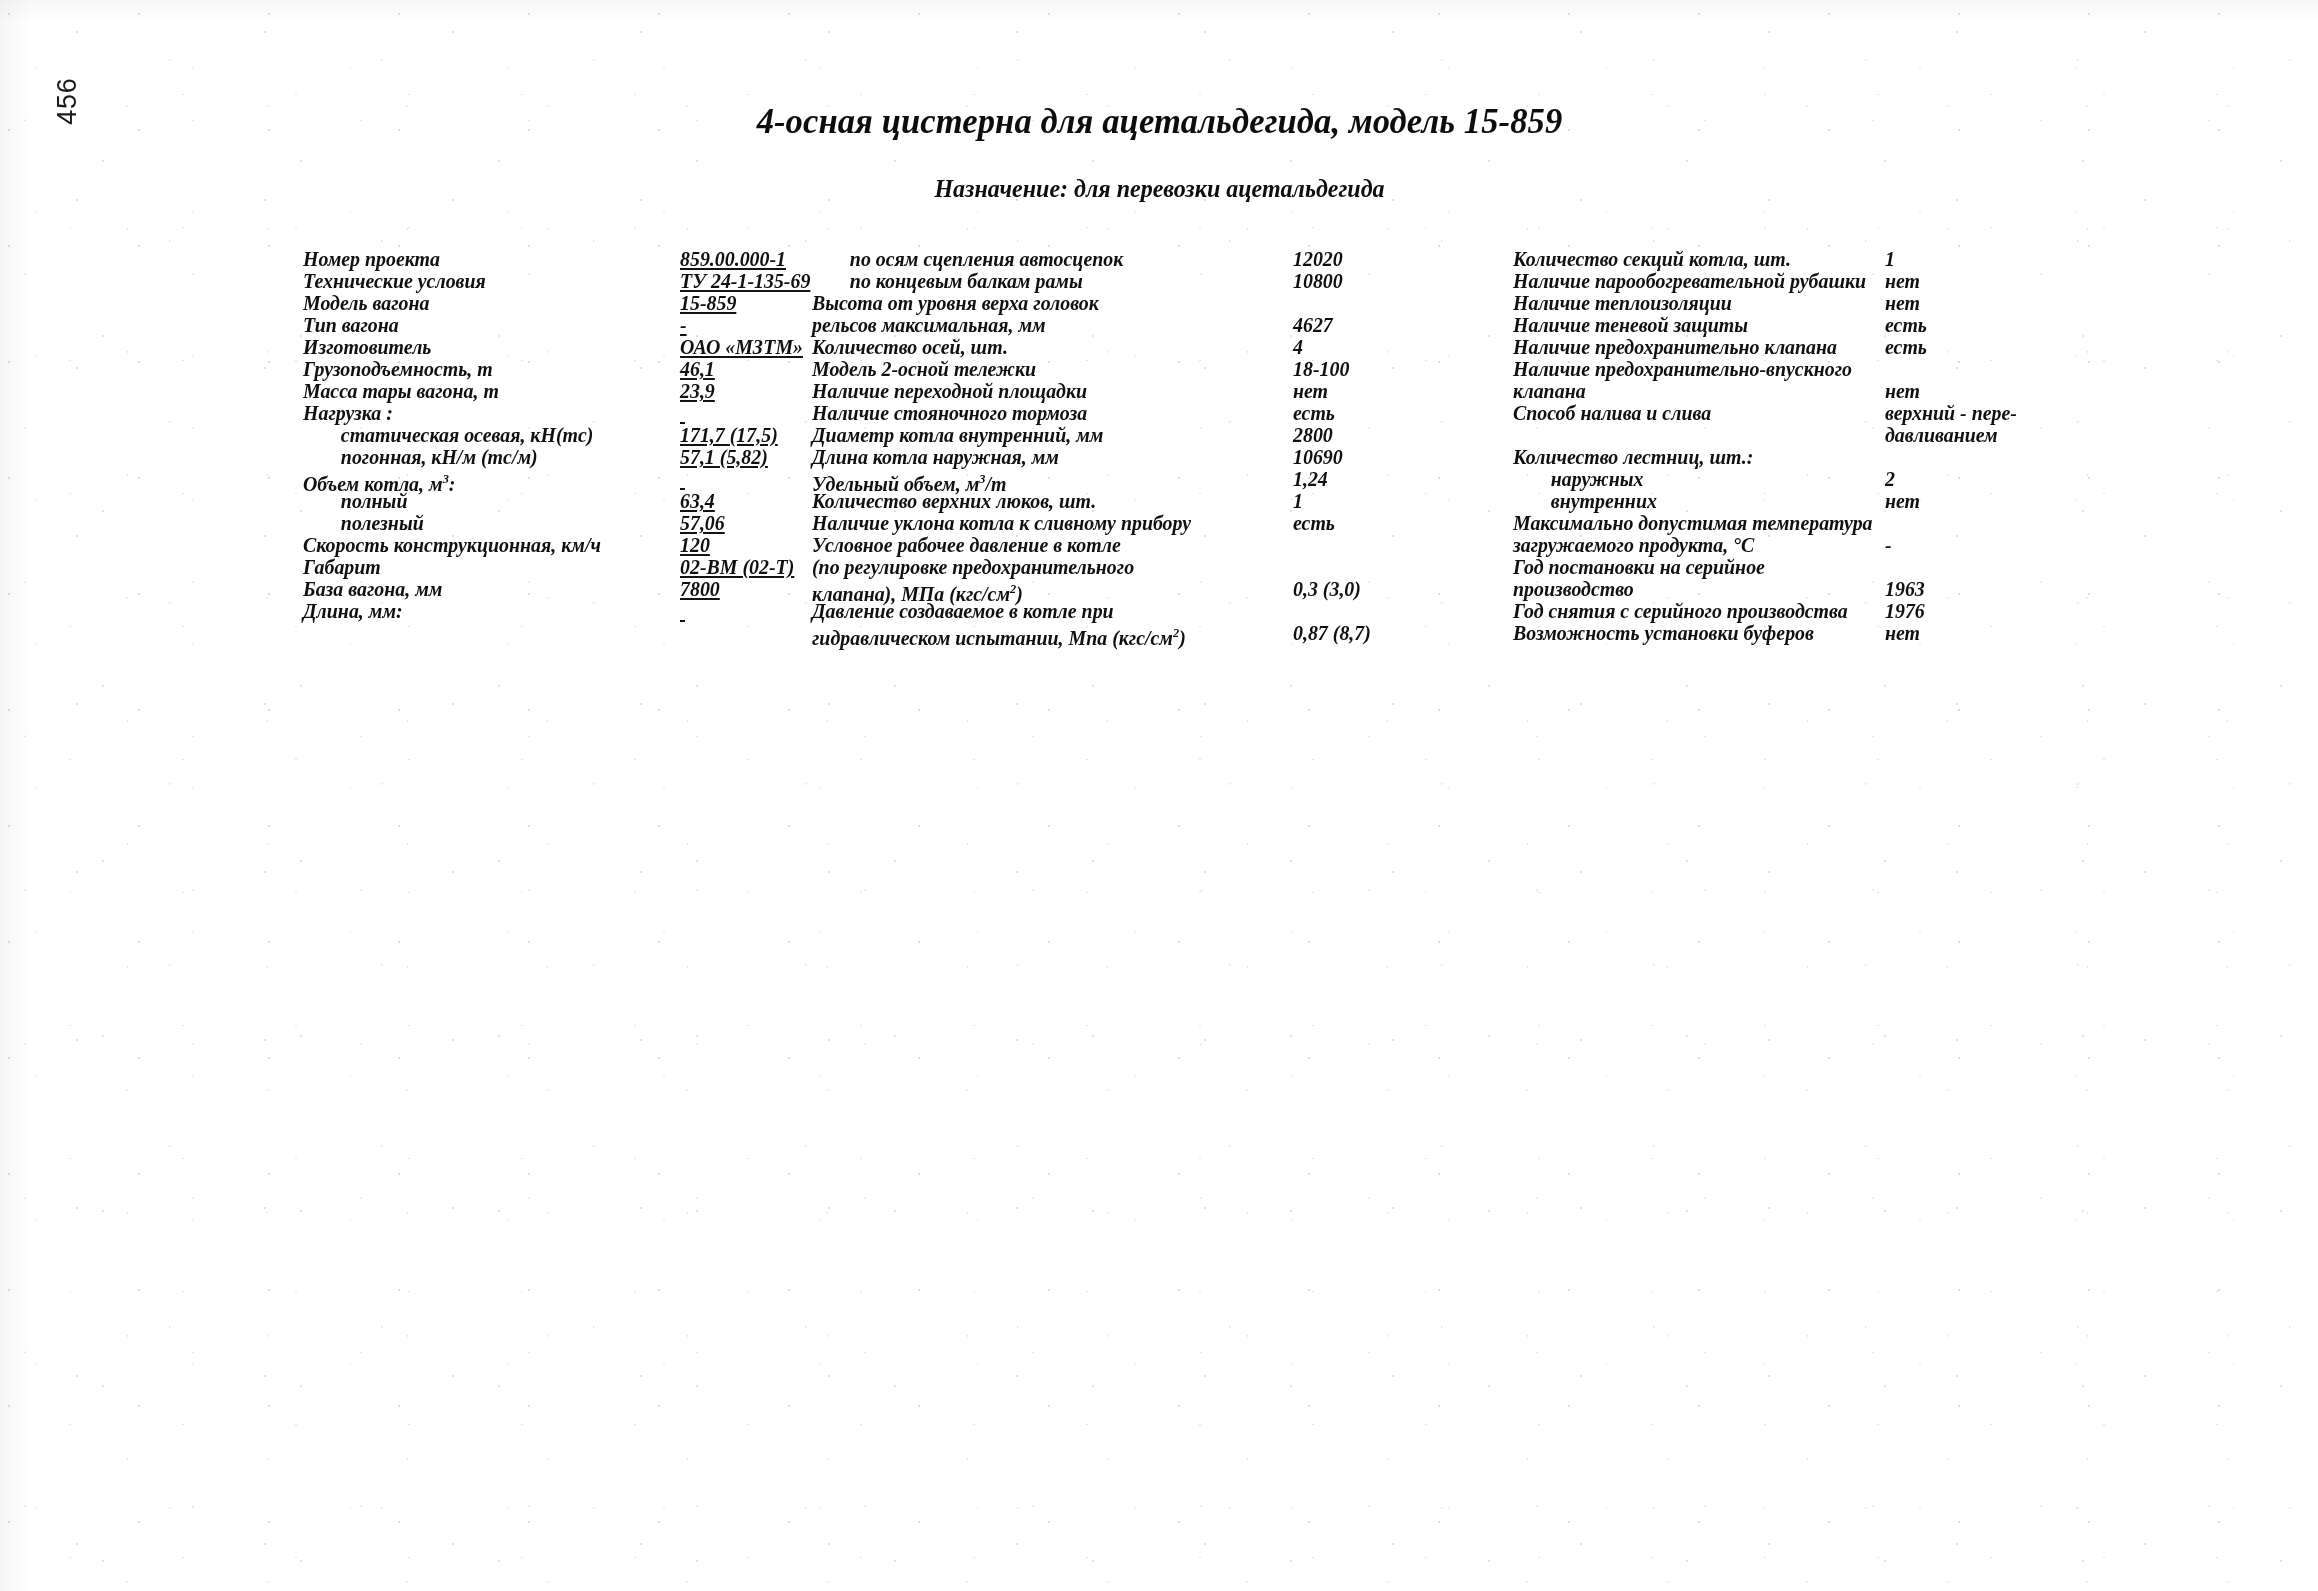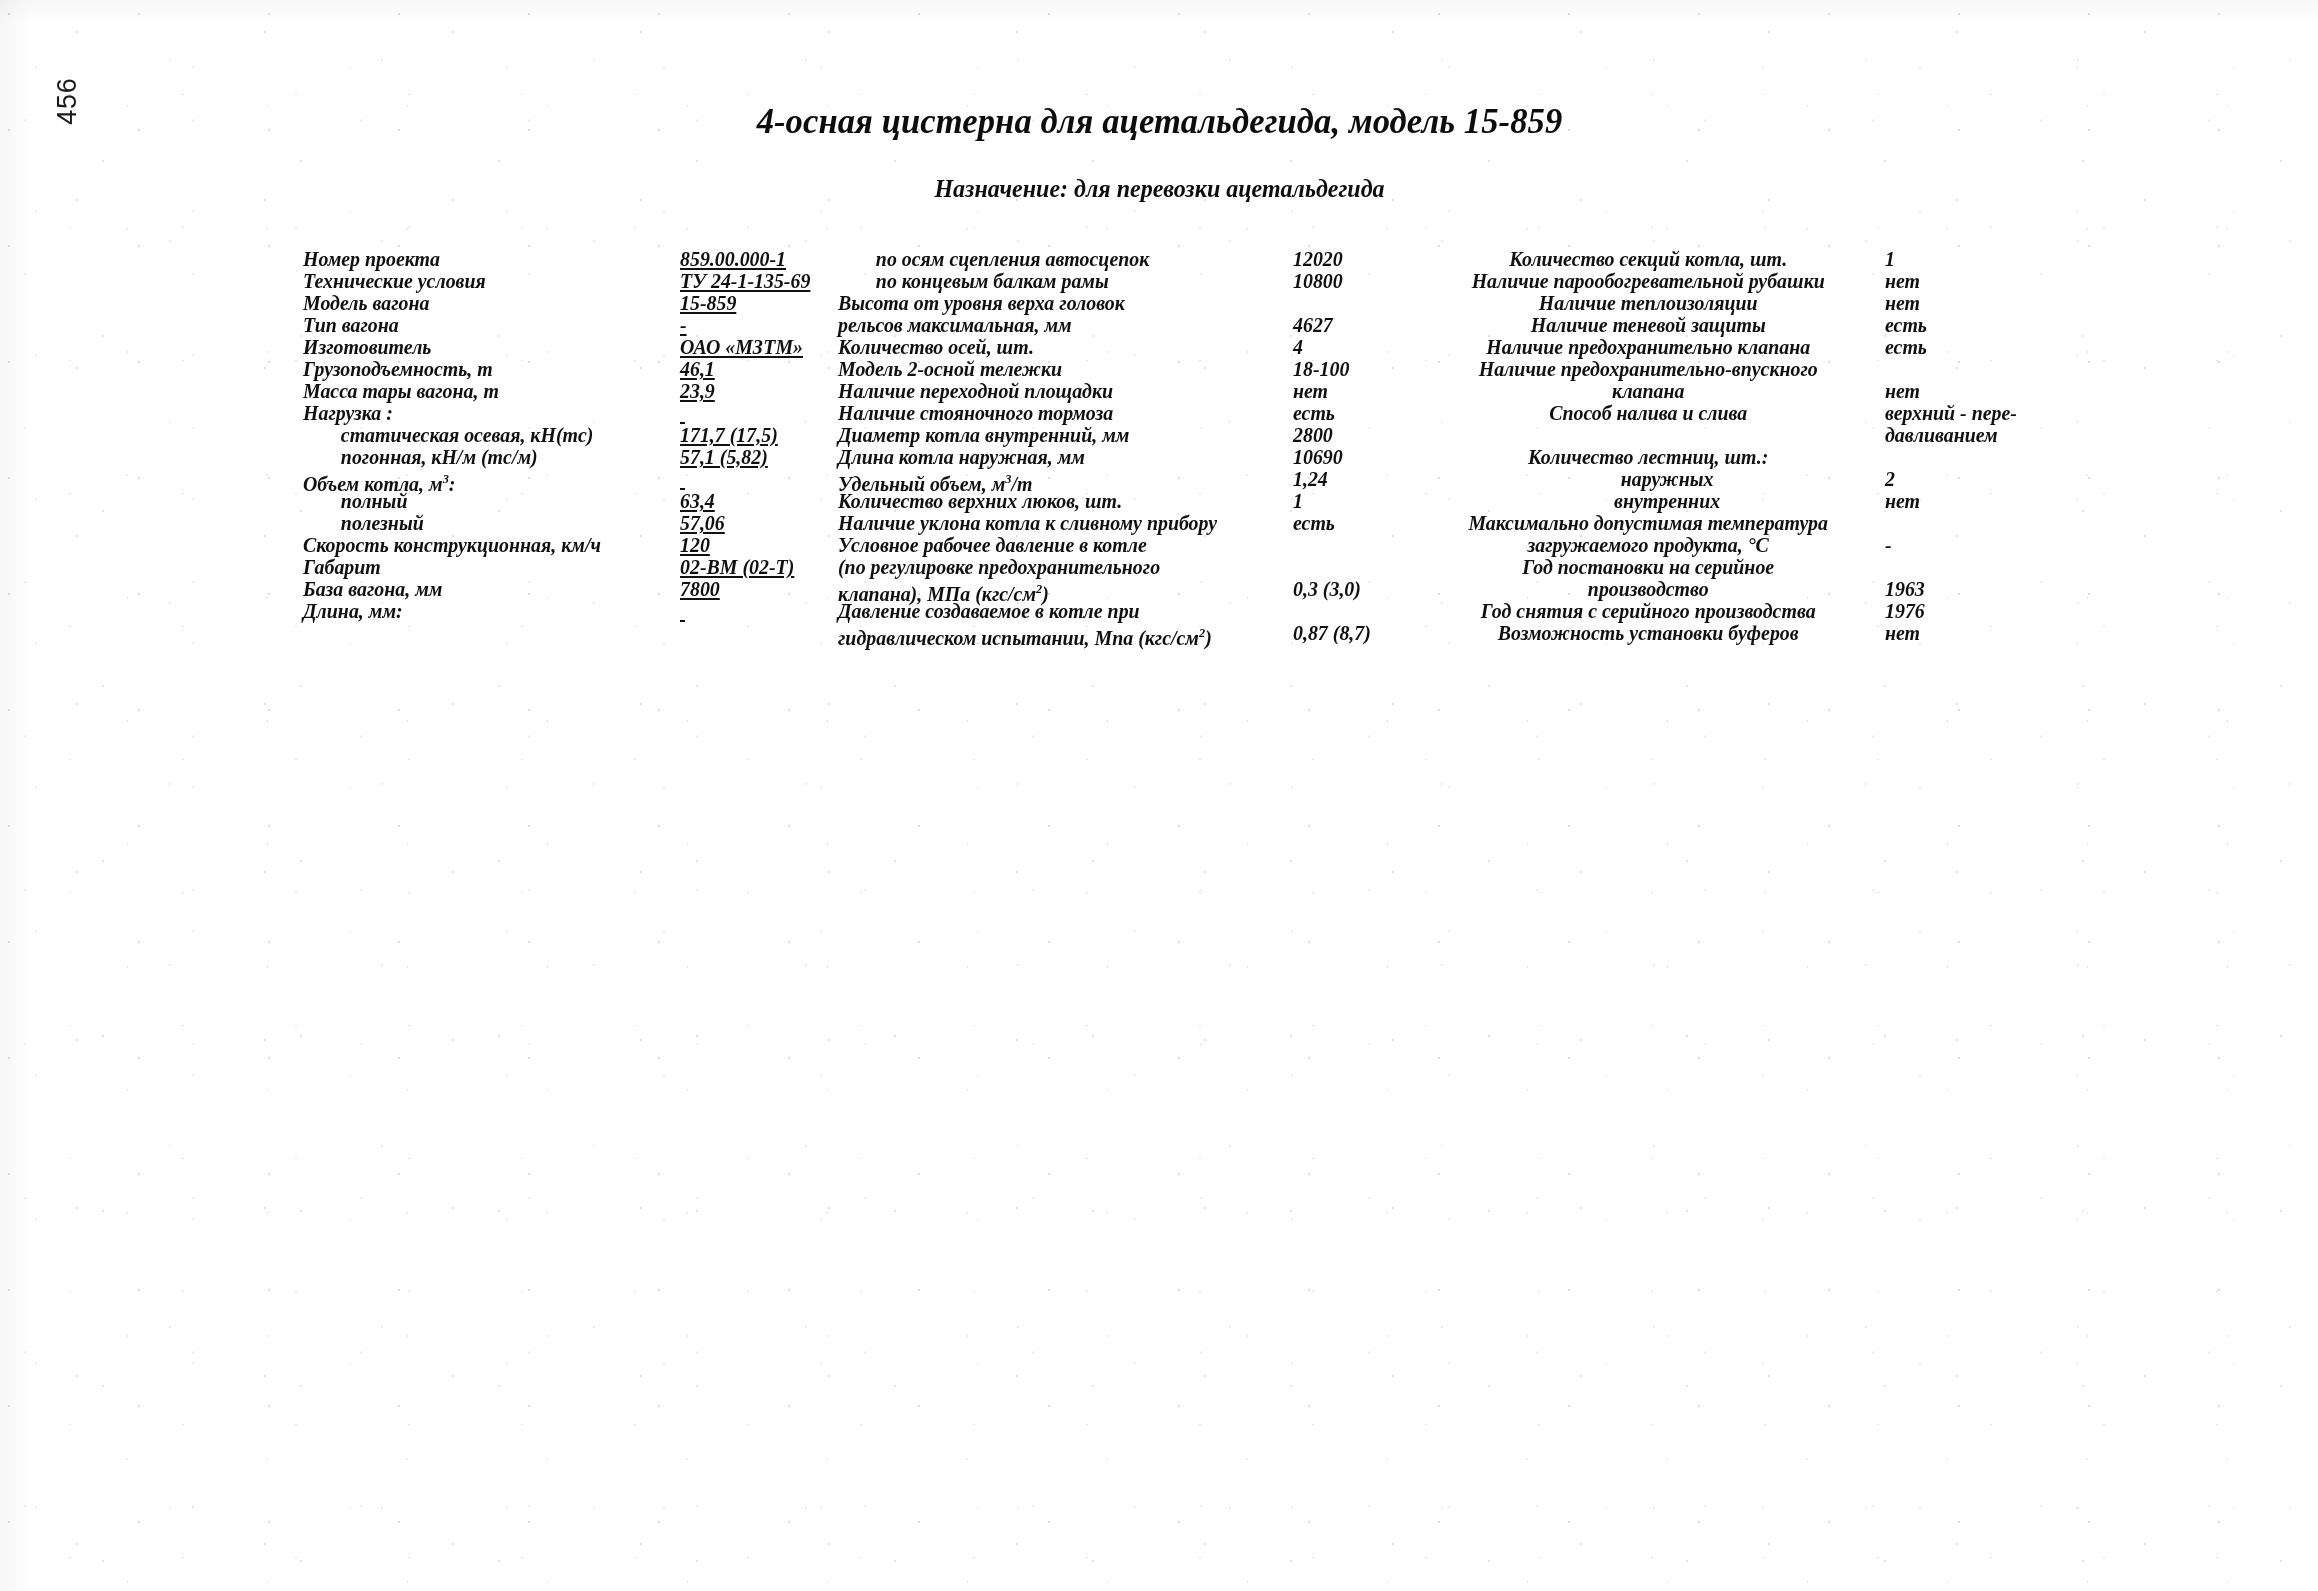--- a/index.html
+++ b/index.html
@@ -90,22 +90,22 @@
     color: #0d0d0d;
     transform: scaleX(0.96);
   }
 
   
   .spec-col {
     position: absolute;
     top: 248px;
   }
   #col-left   { left: 263px;  width: 394px; margin-left: 40px; }
-  #col-mid    { left: 838px; width: 452px; }
-  #col-right  { left: 1429px; width: 452px; text-align: center; }
+  #col-mid    { left: 812px; width: 452px; }
+  #col-right  { left: 1513px; width: 452px; }
 
   .val-col {
     position: absolute;
     top: 248px;
   }
   #vals-left  { left: 680px;  width: 185px; text-decoration: underline; }
   #vals-mid   { left: 1293px; width: 130px; }
   #vals-right { left: 1885px; width: 205px; }
 
   .row {

